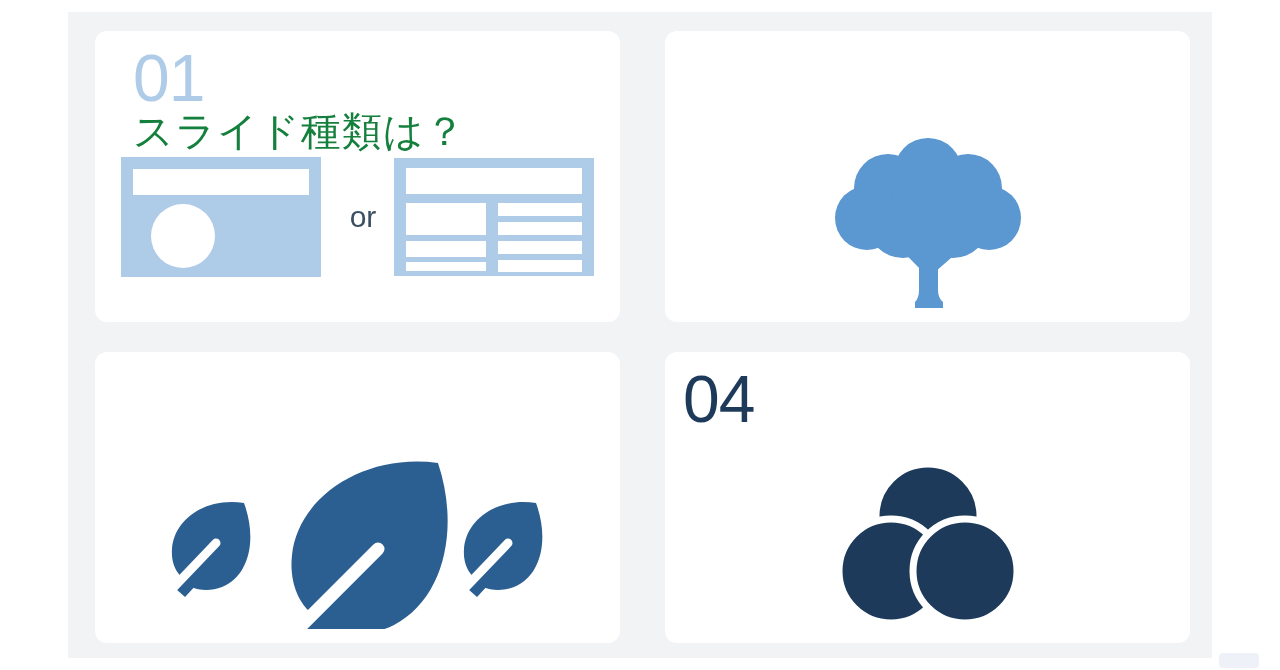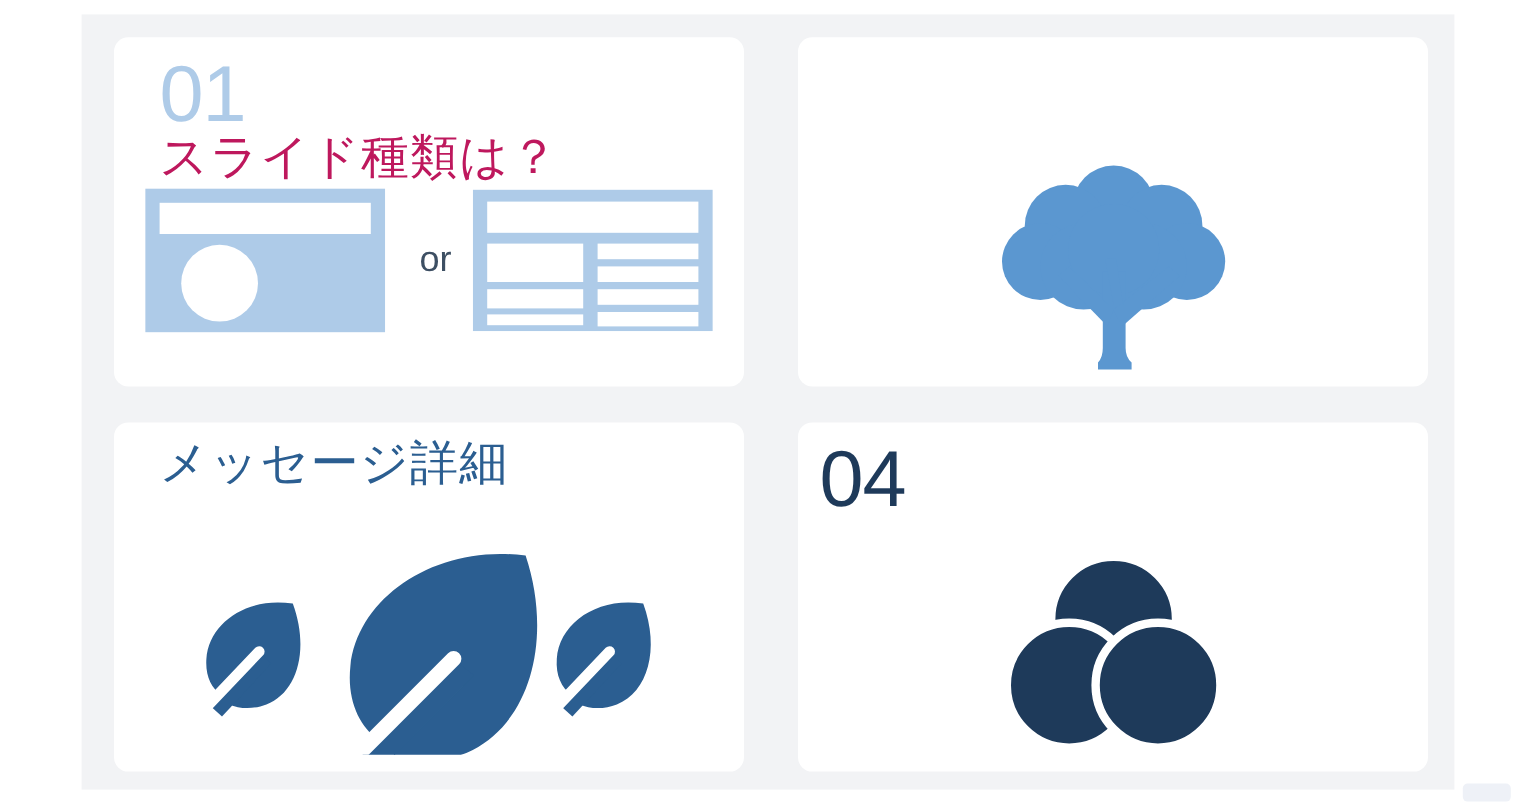--- a/index.html
+++ b/index.html
@@ -123,21 +123,21 @@
 
 <div id="stage">
 
   <div id="panel"></div>
 
   <div id="grid">
 
     <div class="card">
       <div class="card-head">
         <span class="card-num" style="color: rgb(174, 203, 232);">01</span>
-        <span class="card-title" style="color: #be185d;">スライド種類は？</span>
+        <span class="card-title" style="color: #15803d;">スライド種類は？</span>
       </div>
       <div class="card-art">
         <div class="art-choice">
 
           <svg width="200" height="120" viewBox="0 0 200 120">
             <rect x="0" y="0" width="200" height="120" fill="#aecbe8"></rect>
             <rect x="12" y="12" width="176" height="26" fill="#ffffff"></rect>
             <circle cx="62" cy="79" r="32" fill="#ffffff"></circle>
           </svg>
 
@@ -178,21 +178,20 @@
             <path d="M95 128 L58 92 L49 100 L90 142 Z"></path>
             <path d="M95 128 L141 92 L150 100 L102 142 Z"></path>
             <path d="M95 124 L88 86 L97 85 L103 124 Z"></path>
           </g>
         </svg>
       </div>
     </div>
 
     <div class="card">
       <div class="card-head">
-        <span class="card-title" style="color: rgb(43, 94, 145);">メッセージ詳細</span>
       </div>
       <div class="card-art">
         <svg width="400" height="170" viewBox="0 0 400 170">
 
           <g transform="translate(8,42)">
             <path d="M78 2 C40 -4 8 18 6 48 C5 62 10 72 18 78 L46 48
                      L54 56 L25 86 C34 90 46 90 56 86 C82 76 92 40 78 2 Z" fill="#2b5e91"></path>
             <path d="M52 44 L10 88 L19 96 L60 52 Z" fill="#2b5e91"></path>
             <path d="M50 42 L8 86" stroke="#ffffff" stroke-width="9" stroke-linecap="round" fill="none"></path>
           </g>

